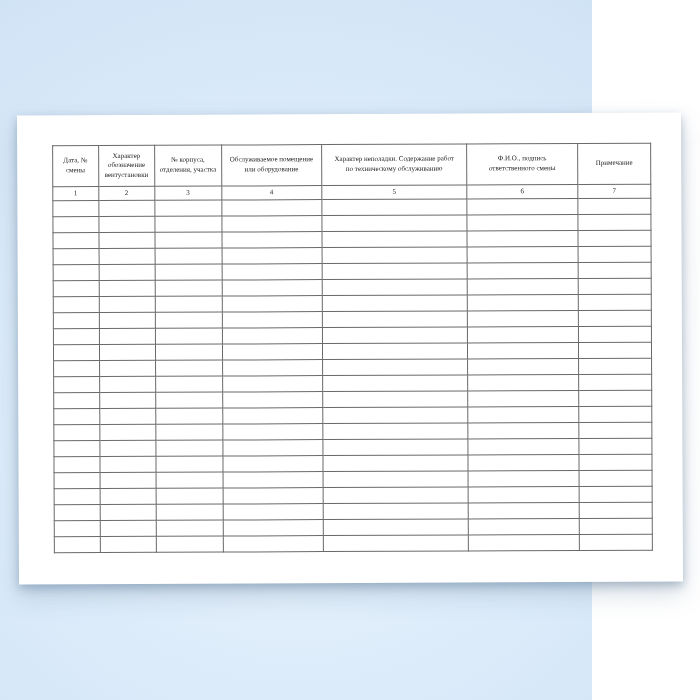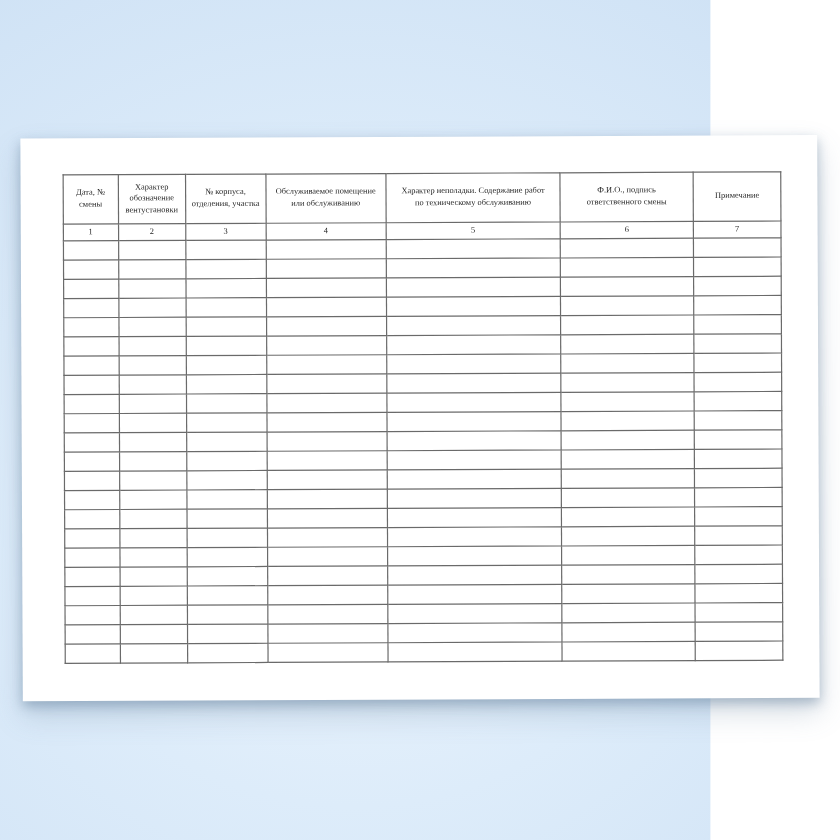--- a/index.html
+++ b/index.html
@@ -71,21 +71,21 @@
       <thead>
         <tr class="header-row" id="headerRow">
             <th>Дата, №
 смены</th>
             <th>Характер
 обозначение
 вентустановки</th>
             <th>№ корпуса,
 отделения, участка</th>
             <th>Обслуживаемое помещение
-или обслуживанию</th>
+или оборудование</th>
             <th>Характер неполадки. Содержание работ
 по техническому обслуживанию</th>
             <th>Ф.И.О., подпись
 ответственного смены</th>
             <th>Примечание</th>
           </tr>
         <tr class="number-row" id="numberRow">
             <td>1</td>
             <td>2</td>
             <td>3</td>

